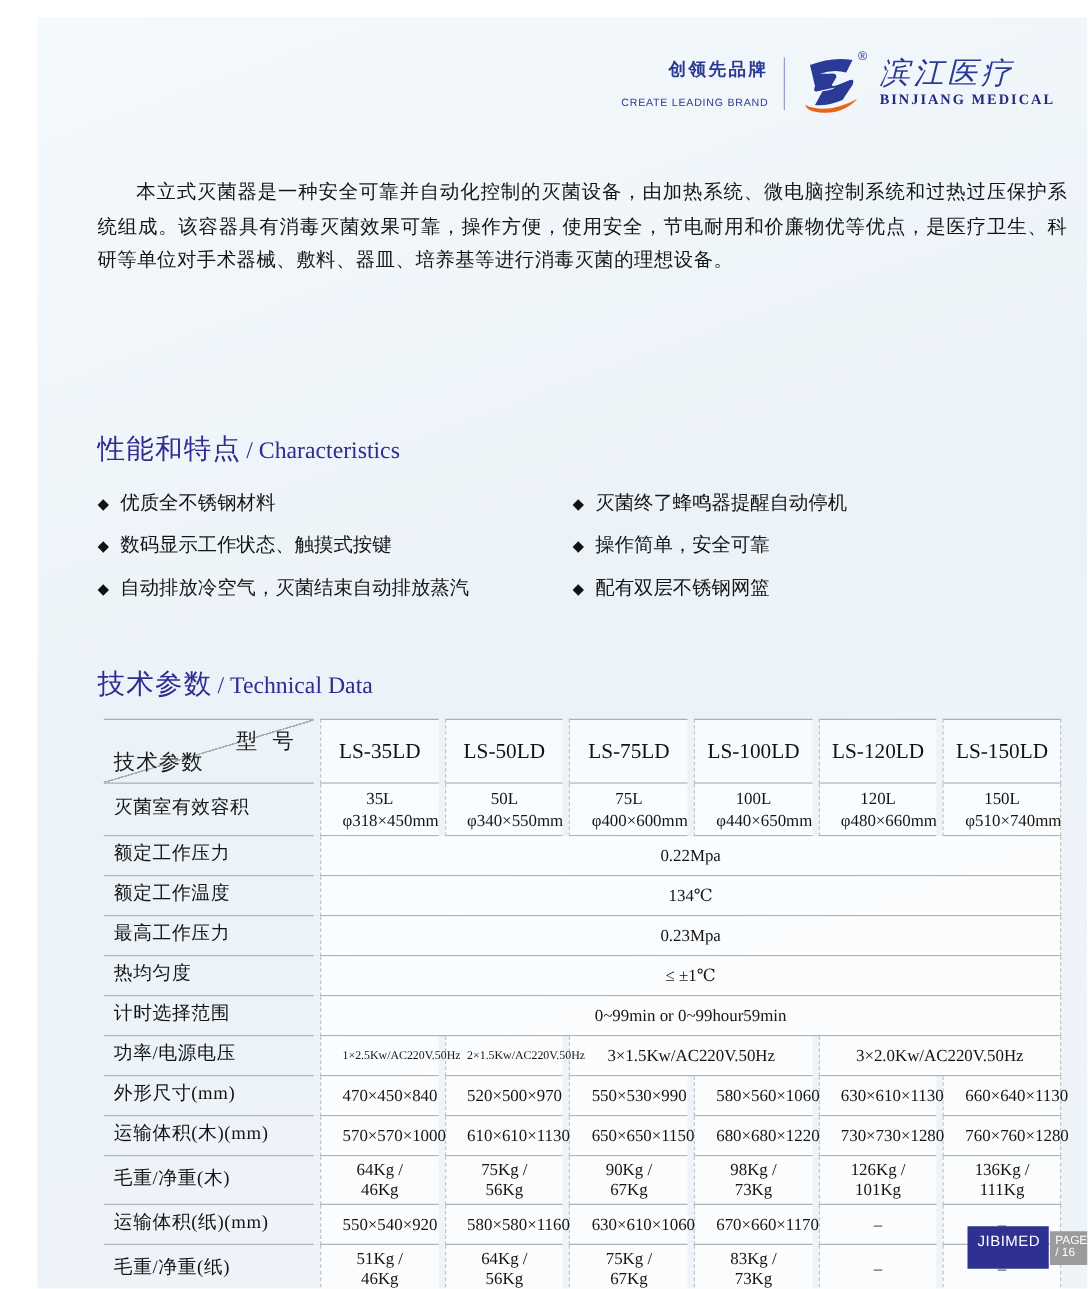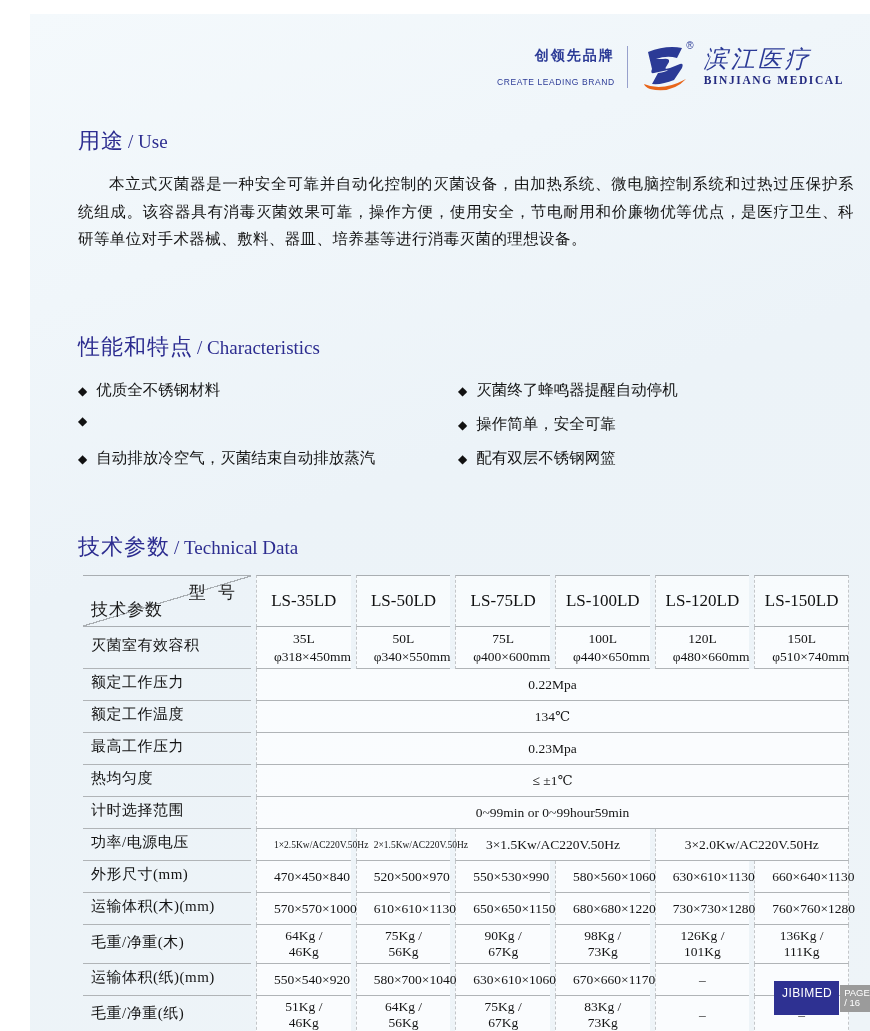--- a/index.html
+++ b/index.html
@@ -16,21 +16,21 @@
   .hdr-divider { width:1px; height:42px; background:#97a0cc; }
   .logo-wrap { position:relative; width:52px; height:50px; }
   .logo-wrap .reg { position:absolute; top:-2px; right:-2px; font-size:10px; color:#2b3a96;
                     font-family:"Liberation Sans",sans-serif; }
   .brand { line-height:1; }
   .brand-zh { font-size:24px; color:#2b3a96; font-style:italic; letter-spacing:3px; }
   .brand-en { font-size:11.5px; font-weight:bold; color:#232a80; letter-spacing:1.6px; margin-top:4px; }
 
   
   .section { position:absolute; left:48px; width:776px; }
-  .sec-use { top:112px; } .sec-char { top:318px; } .sec-tech { top:518px; }
+  .sec-use { top:112px; } .sec-char { top:330px; } .sec-tech { top:518px; }
   .sec-title { color:#2d2d90; }
   .sec-title .zh { font-size:22px; letter-spacing:1px; }
   .sec-title .en { font-size:19px; }
   .use-body { margin-top:14px; font-size:15.5px; line-height:27.5px; color:#151515;
               text-indent:2em; letter-spacing:0.4px; text-align:justify; }
   .bullets { margin-top:18px; display:grid; grid-template-columns:380px 1fr; row-gap:13px; }
   .bullet-item { font-size:15.5px; color:#151515; display:flex; align-items:baseline; }
   .bullet-item .diamond { font-size:12px; margin-right:9px; color:#111; }
 
   
@@ -80,43 +80,40 @@
         </svg>
         <span class="reg">®</span>
       </div>
       <div class="brand">
         <div class="brand-zh">滨江医疗</div>
         <div class="brand-en">BINJIANG MEDICAL</div>
       </div>
     </div>
 
     <div class="section sec-use">
-      <div class="sec-title">
-        <span class="zh">用途</span>
-        <span class="en">/ Use</span>
-      </div>
       <p class="use-body">本立式灭菌器是一种安全可靠并自动化控制的灭菌设备，由加热系统、微电脑控制系统和过热过压保护系统组成。该容器具有消毒灭菌效果可靠，操作方便，使用安全，节电耐用和价廉物优等优点，是医疗卫生、科研等单位对手术器械、敷料、器皿、培养基等进行消毒灭菌的理想设备。</p>
     </div>
 
     <div class="section sec-char">
       <div class="sec-title">
         <span class="zh">性能和特点</span>
         <span class="en">/ Characteristics</span>
       </div>
       <div class="bullets">
         <div class="bullet-item">
           <span class="diamond">◆</span>
           <span>优质全不锈钢材料</span>
         </div>
         <div class="bullet-item">
           <span class="diamond">◆</span>
           <span>灭菌终了蜂鸣器提醒自动停机</span>
         </div>
         <div class="bullet-item">
           <span class="diamond">◆</span>
+          <span>数码显示工作状态、触摸式按键</span>
         </div>
         <div class="bullet-item">
           <span class="diamond">◆</span>
           <span>操作简单，安全可靠</span>
         </div>
         <div class="bullet-item">
           <span class="diamond">◆</span>
           <span>自动排放冷空气，灭菌结束自动排放蒸汽</span>
         </div>
         <div class="bullet-item">
@@ -233,21 +230,21 @@
               <td class="data">64Kg / 46Kg</td>
               <td class="data">75Kg / 56Kg</td>
               <td class="data">90Kg / 67Kg</td>
               <td class="data">98Kg / 73Kg</td>
               <td class="data">126Kg / 101Kg</td>
               <td class="data">136Kg / 111Kg</td>
             </tr>
             <tr>
               <th class="row-label">运输体积(纸)(mm)</th>
               <td class="data">550×540×920</td>
-              <td class="data">580×700×1040</td>
+              <td class="data">580×580×1160</td>
               <td class="data">630×610×1060</td>
               <td class="data">670×660×1170</td>
               <td class="data">–</td>
               <td class="data">–</td>
             </tr>
             <tr>
               <th class="row-label">毛重/净重(纸)</th>
               <td class="data">51Kg / 46Kg</td>
               <td class="data">64Kg / 56Kg</td>
               <td class="data">75Kg / 67Kg</td>

